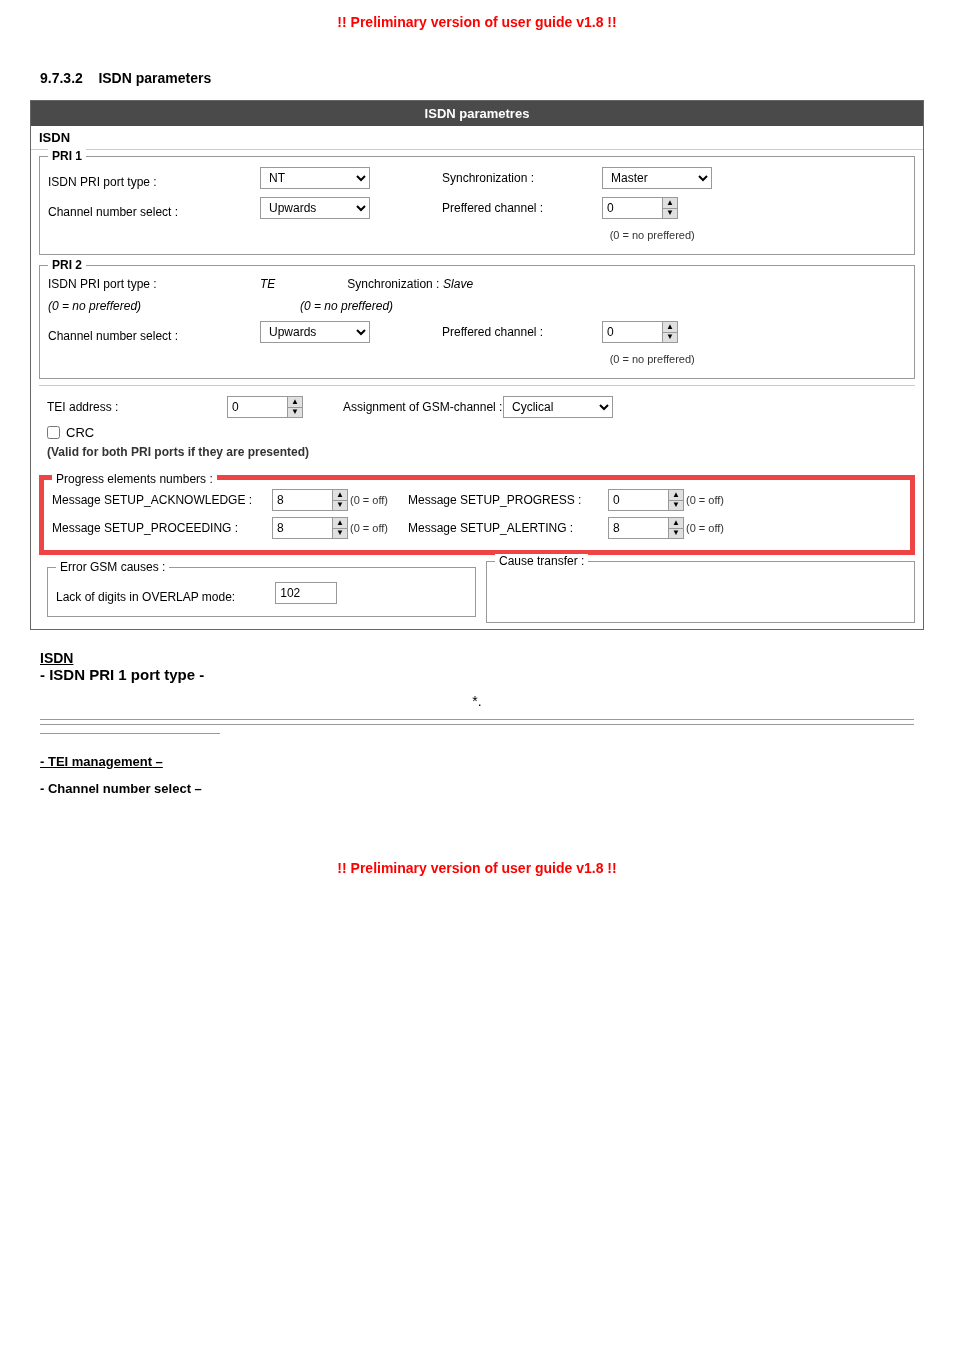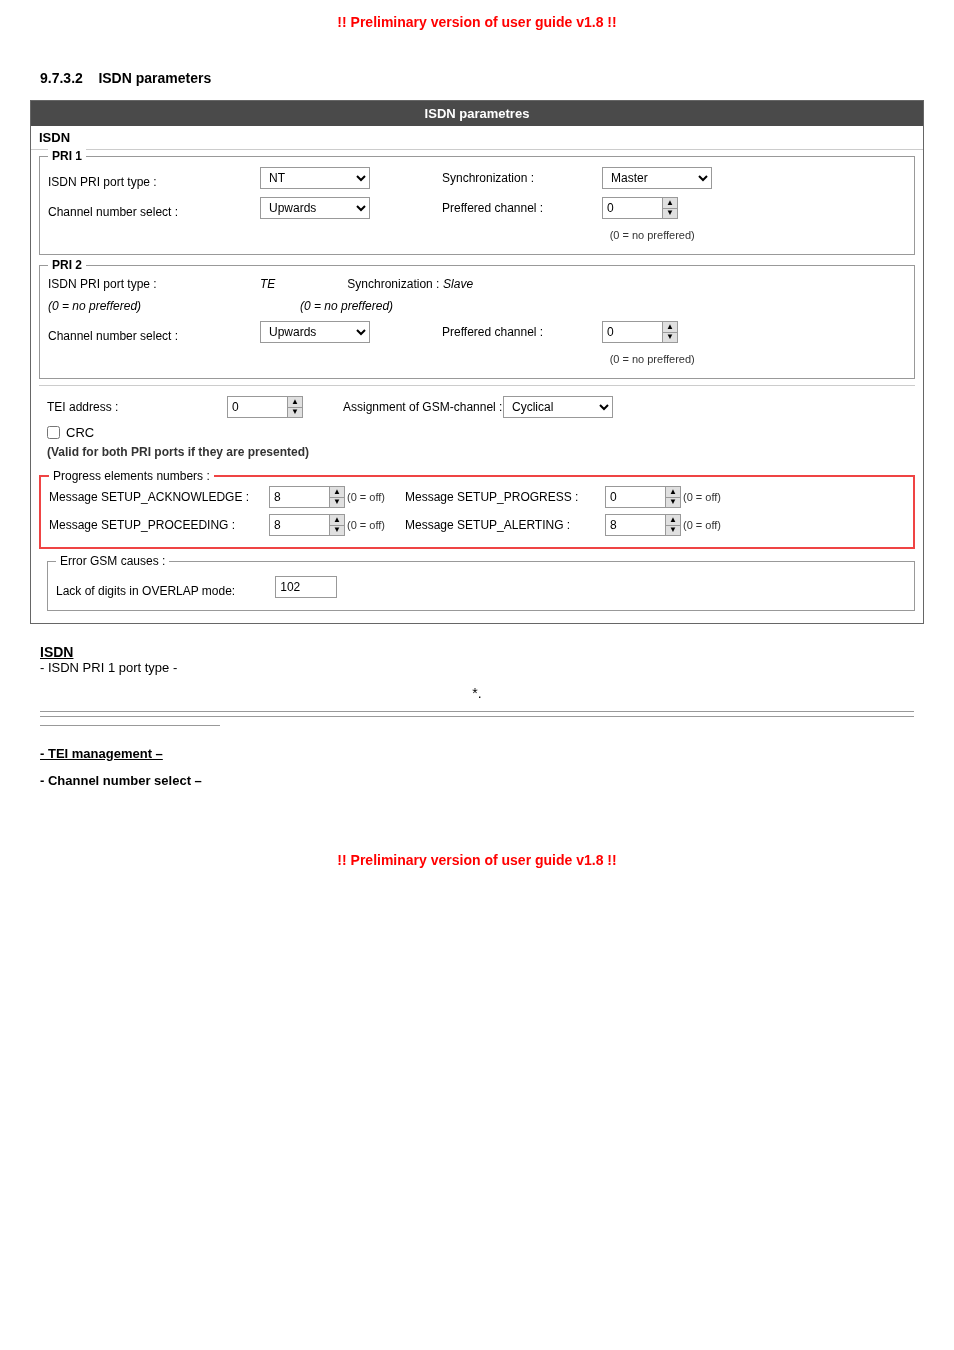--- a/index.html
+++ b/index.html
@@ -174,21 +174,21 @@
     }
 
     .valid-note {
       font-size: 12px;
       color: #333;
       padding: 2px 0 4px;
       font-weight: bold;
     }
 
     .progress-group {
-      border: 2px solid #ef4444;
+      border: 5px solid #ef4444;
       margin: 4px 8px;
       padding: 6px 8px 8px;
       position: relative;
     }
 
     .progress-legend {
       position: absolute;
       top: -8px;
       left: 8px;
       background: #fff;
@@ -267,22 +267,22 @@
       padding: 20px 40px;
     }
 
     .desc-title {
       font-weight: bold;
       font-size: 14px;
       text-decoration: underline;
     }
 
     .desc-subtitle {
-      font-weight: normal;
-      font-size: 13px;
+      font-weight: bold;
+      font-size: 15px;
       margin-top: 4px;
     }
 
     .desc-star {
       text-align: center;
       margin: 10px 0;
       font-size: 14px;
     }
 
     .desc-line {
@@ -520,20 +520,23 @@
   </div>
 
   <div class="error-cause-row">
     <div class="error-group" style="flex:1; margin-right:0;">
       <span class="error-legend">Error GSM causes :</span>
       <div class="form-row" style="margin-top:4px;">
         <span style="font-size:12px; margin-right:8px;">Lack of digits in OVERLAP mode:</span>
         <input type="text" class="form-control-sm" value="102" style="width: 62px;">
       </div>
     </div>
+    <div class="cause-group">
+      <span class="cause-legend">Cause transfer :</span>
+    </div>
   </div>
 
 </div>
 
 <div class="description-section">
 
   <div>
     <span class="desc-title">ISDN</span>
   </div>
   <div>

